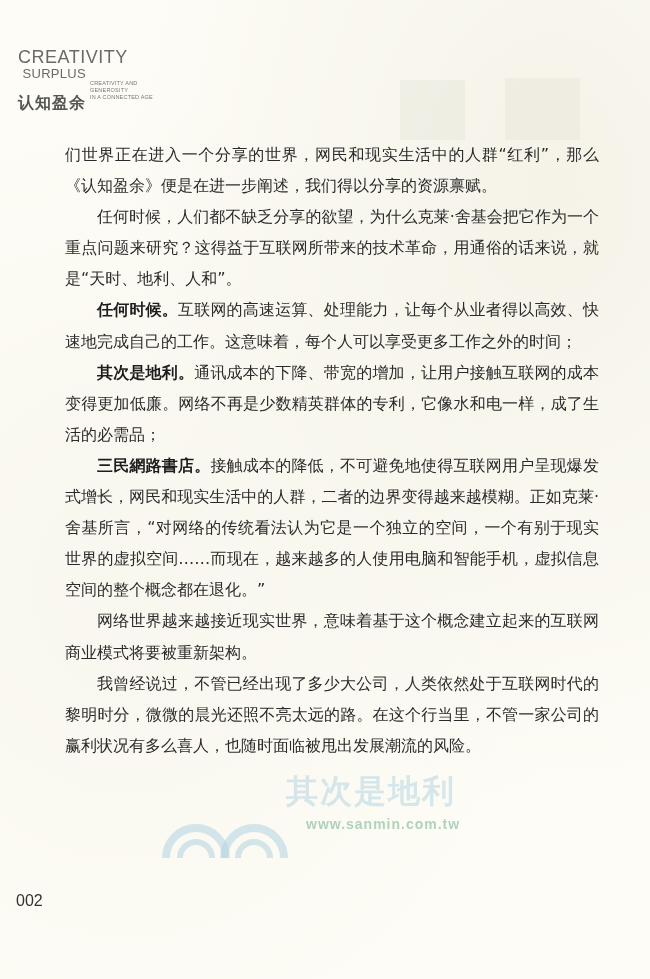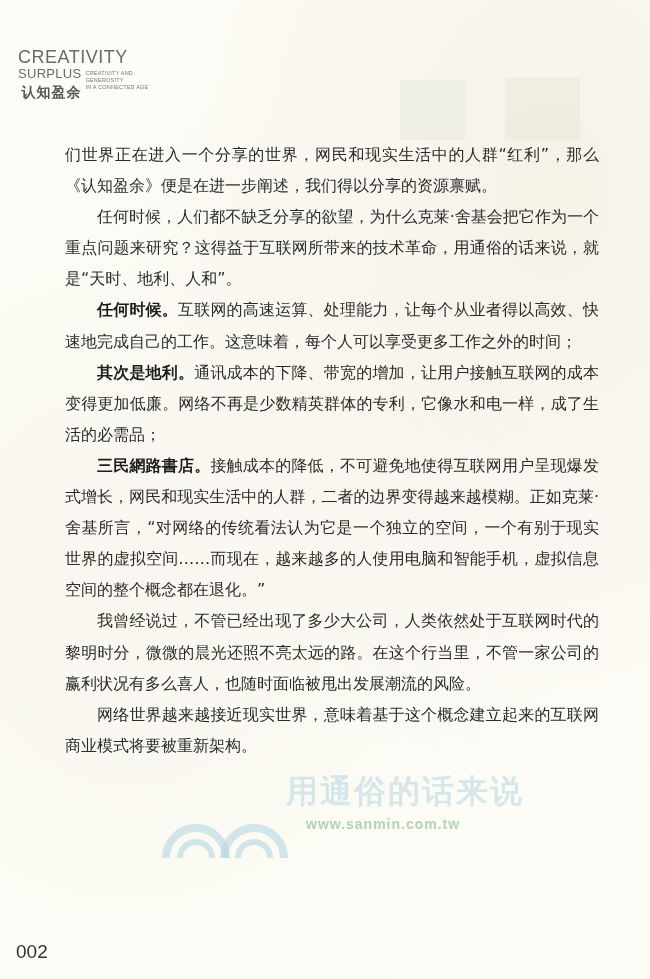--- a/index.html
+++ b/index.html
@@ -19,29 +19,29 @@
   .showthrough {
     position: absolute; background: rgba(215,212,200,0.22);
   }
   .header {
     position: absolute; left: 18px; top: 48px; color: #6a6a6a;
   }
   .h-cognitive {
     font-family: "Liberation Sans", sans-serif;
     font-size: 18px; letter-spacing: 0.5px; line-height: 18px; font-weight: 400;
   }
-  .h-row { display: flex; align-items: flex-start; margin-top: 1px; }
+  .h-row { display: flex; align-items: center; margin-top: 1px; }
   .h-left { display: flex; flex-direction: column; align-items: flex-end; }
   .h-surplus {
     font-family: "Liberation Sans", sans-serif;
     font-size: 13px; line-height: 14px; letter-spacing: 0.3px;
   }
   .h-cn {
-    font-size: 14px; line-height: 16px; font-weight: bold; color: #555;
-    letter-spacing: 1px; margin-top: 3px;
+    font-size: 16px; line-height: 16px; font-weight: bold; color: #555;
+    letter-spacing: 1px; margin-top: 14px;
   }
   .h-sub {
     margin-left: 4px; margin-top: 3px;
     font-family: "Liberation Sans", sans-serif;
     font-size: 5.5px; line-height: 7px; color: #777; letter-spacing: 0.2px;
   }
   .body-text {
     position: absolute; left: 65px; top: 139px; width: 534px;
     font-size: 16px; line-height: 31.1px; color: #2b2b2b;
     text-align: justify;
@@ -57,23 +57,23 @@
     position: absolute; left: 126px; top: 2px;
     font-size: 32px; color: #7fb9d6; letter-spacing: 2px; font-weight: bold;
     opacity: 0.55; white-space: nowrap;
   }
   .wm-url {
     position: absolute; left: 146px; top: 48px;
     font-family: "Liberation Sans", sans-serif;
     font-size: 14px; color: #15803d; opacity: 0.6; font-weight: bold; letter-spacing: 1px;
   }
   .page-number {
-    position: absolute; left: 16px; top: 941px;
+    position: absolute; left: 16px; top: 892px;
     font-family: "Liberation Sans", sans-serif;
-    font-size: 19px; color: #333;
+    font-size: 16px; color: #333;
   }
 </style>
 </head>
 <body>
 
 <div class="page-bg"></div>
 <div class="showthrough" style="left:400px;top:80px;width:65px;height:60px;"></div>
 <div class="showthrough" style="left:505px;top:78px;width:75px;height:62px;"></div>
 
 <div class="header">
@@ -90,30 +90,30 @@
     </div>
   </div>
 </div>
 
 <div class="body-text">
   <p class="cont"><b></b><span>们世界正在进入一个分享的世界，网民和现实生活中的人群“红利”，那么《认知盈余》便是在进一步阐述，我们得以分享的资源禀赋。</span></p>
   <p><b></b><span>任何时候，人们都不缺乏分享的欲望，为什么克莱·舍基会把它作为一个重点问题来研究？这得益于互联网所带来的技术革命，用通俗的话来说，就是“天时、地利、人和”。</span></p>
   <p><b>任何时候。</b><span>互联网的高速运算、处理能力，让每个从业者得以高效、快速地完成自己的工作。这意味着，每个人可以享受更多工作之外的时间；</span></p>
   <p><b>其次是地利。</b><span>通讯成本的下降、带宽的增加，让用户接触互联网的成本变得更加低廉。网络不再是少数精英群体的专利，它像水和电一样，成了生活的必需品；</span></p>
   <p><b>三民網路書店。</b><span>接触成本的降低，不可避免地使得互联网用户呈现爆发式增长，网民和现实生活中的人群，二者的边界变得越来越模糊。正如克莱·舍基所言，“对网络的传统看法认为它是一个独立的空间，一个有别于现实世界的虚拟空间……而现在，越来越多的人使用电脑和智能手机，虚拟信息空间的整个概念都在退化。”</span></p>
+  <p><b></b><span>网络世界越来越接近现实世界，意味着基于这个概念建立起来的互联网商业模式将要被重新架构。</span></p>
   <p><b></b><span>我曾经说过，不管已经出现了多少大公司，人类依然处于互联网时代的黎明时分，微微的晨光还照不亮太远的路。在这个行当里，不管一家公司的赢利状况有多么喜人，也随时面临被甩出发展潮流的风险。</span></p>
-  <p><b></b><span>网络世界越来越接近现实世界，意味着基于这个概念建立起来的互联网商业模式将要被重新架构。</span></p>
 </div>
 
 <div class="watermark">
   <svg width="130" height="90" viewBox="0 0 130 90">
     <g fill="none" stroke="#7fb9d6" stroke-opacity="0.6">
       <path d="M6 90 A30 30 0 0 1 66 90" stroke-width="8"></path>
       <path d="M20 90 A16 16 0 0 1 52 90" stroke-width="6"></path>
       <path d="M64 90 A30 30 0 0 1 124 90" stroke-width="8"></path>
       <path d="M78 90 A16 16 0 0 1 110 90" stroke-width="6"></path>
     </g>
   </svg>
-  <div class="wm-text">用通俗的话来说</div>
+  <div class="wm-text">其次是地利</div>
   <div class="wm-url">www.sanmin.com.tw</div>
 </div>
 
 <div class="page-number">002</div>
 
 </body></html>

